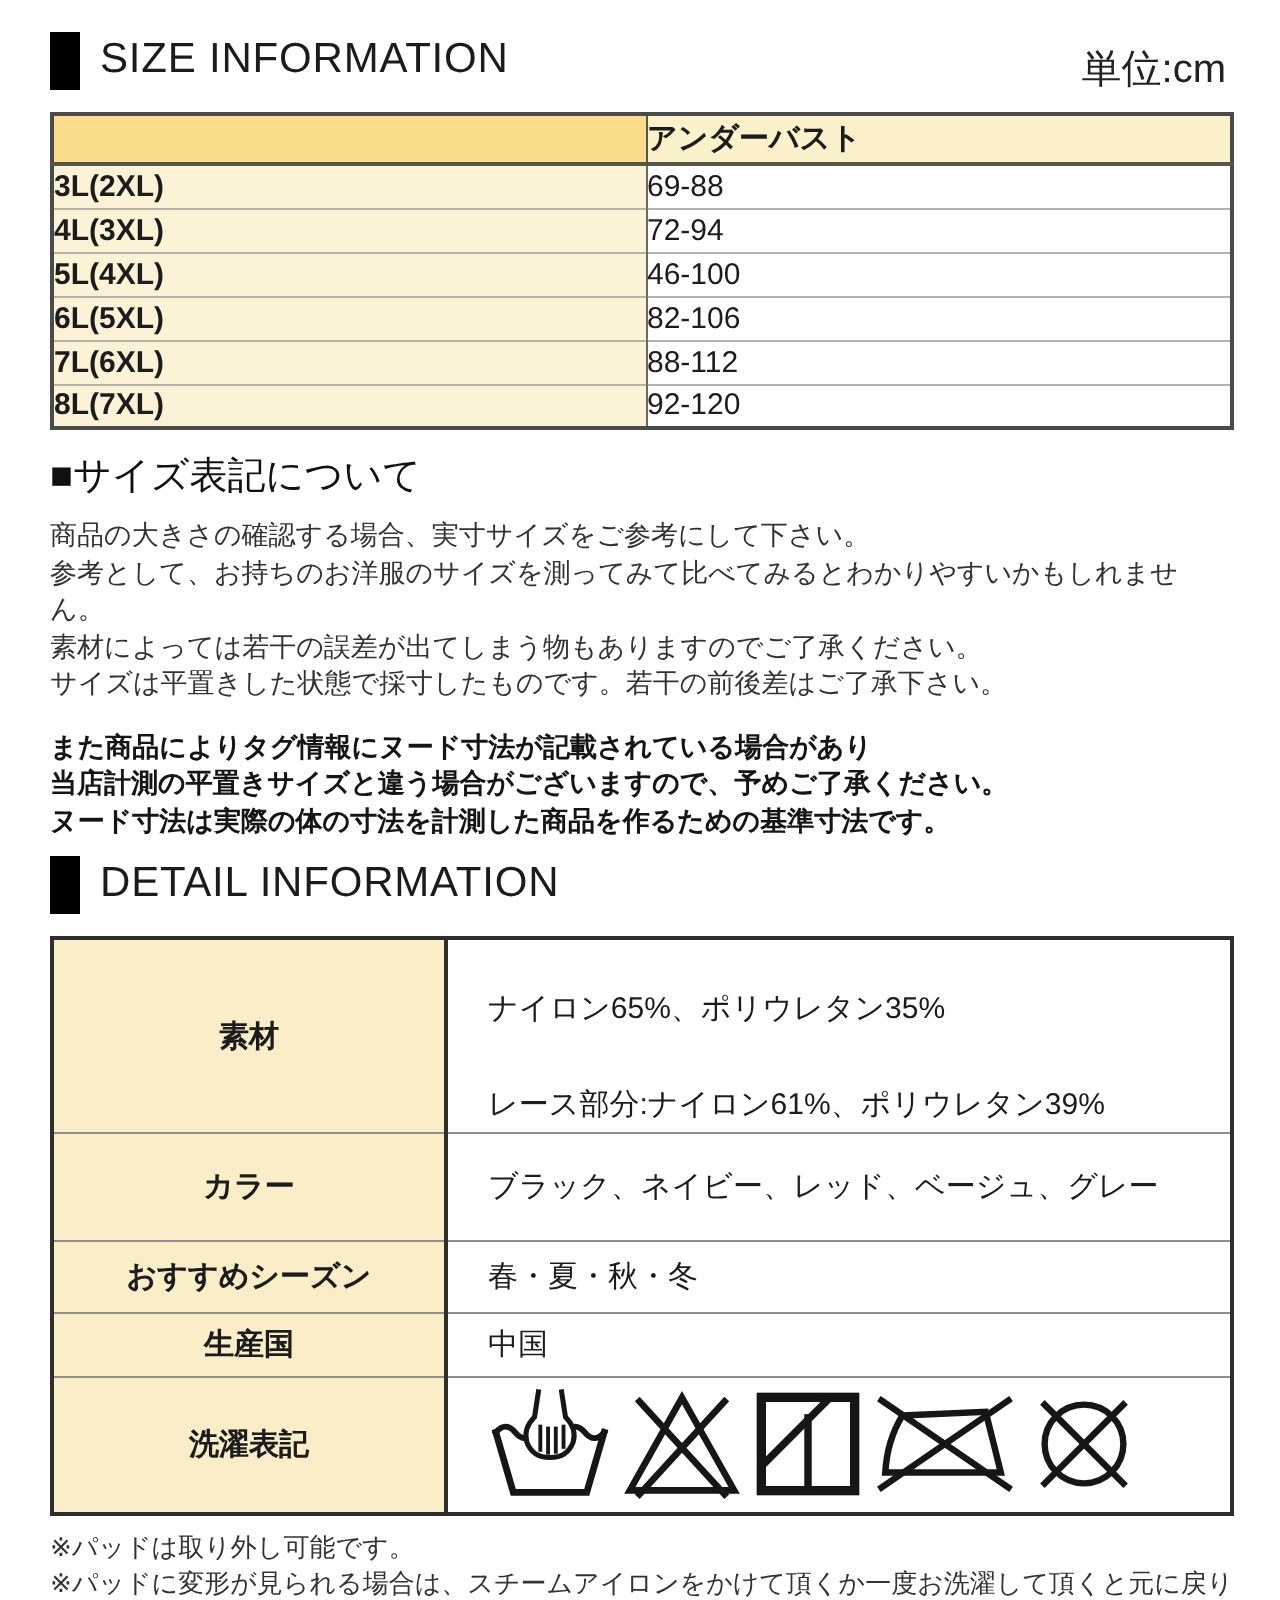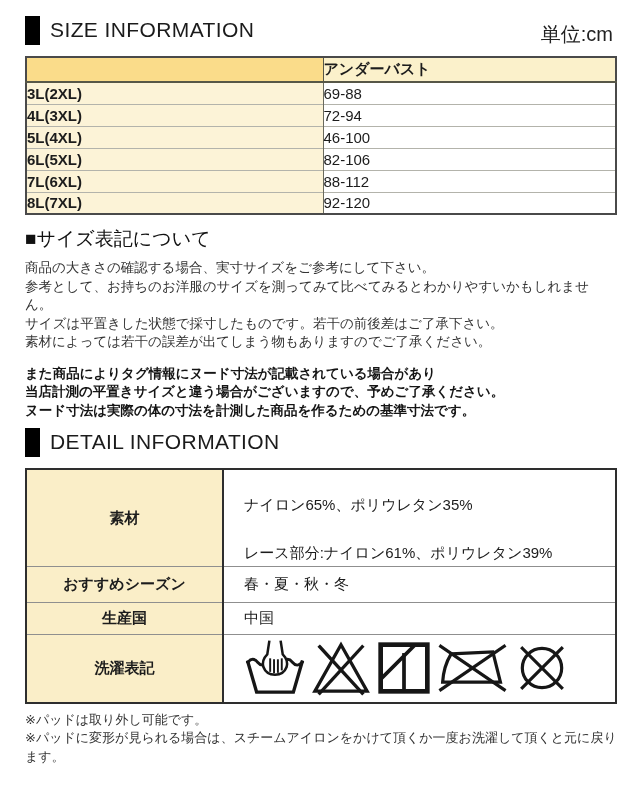--- a/index.html
+++ b/index.html
@@ -106,22 +106,22 @@
         <td class="sz">8L(7XL)</td>
         <td class="val">92-120</td>
       </tr>
     </tbody>
   </table>
 
   <div class="notes-title">■サイズ表記について</div>
   <div class="note-lines">
     <div>商品の大きさの確認する場合、実寸サイズをご参考にして下さい。</div>
     <div>参考として、お持ちのお洋服のサイズを測ってみて比べてみるとわかりやすいかもしれません。</div>
+    <div>素材によっては若干の誤差が出てしまう物もありますのでご了承ください。</div>
     <div>サイズは平置きした状態で採寸したものです。若干の前後差はご了承下さい。</div>
-    <div>素材によっては若干の誤差が出てしまう物もありますのでご了承ください。</div>
   </div>
   <div class="note-lines bold">
     <div>また商品によりタグ情報にヌード寸法が記載されている場合があり</div>
     <div>当店計測の平置きサイズと違う場合がございますので、予めご了承ください。</div>
     <div>ヌード寸法は実際の体の寸法を計測した商品を作るための基準寸法です。</div>
   </div>
 
   <div class="section-head detail-wrap">
     <span class="head-bar"></span>
     <span class="section-title">DETAIL INFORMATION</span>
@@ -133,20 +133,24 @@
         <col>
       </colgroup>
     <tbody>
       <tr class="r-material">
         <td class="lbl">素材</td>
         <td class="dval">
           <div class="vline">ナイロン65%、ポリウレタン35%</div>
           <div class="vline">レース部分:ナイロン61%、ポリウレタン39%</div>
         </td>
       </tr>
+      <tr class="r-color">
+        <td class="lbl">カラー</td>
+        <td class="dval">ブラック、ネイビー、レッド、ベージュ、グレー</td>
+      </tr>
       <tr class="r-season">
         <td class="lbl">おすすめシーズン</td>
         <td class="dval">春・夏・秋・冬</td>
       </tr>
       <tr class="r-country">
         <td class="lbl">生産国</td>
         <td class="dval">中国</td>
       </tr>
       <tr class="r-laundry">
         <td class="lbl">洗濯表記</td>

